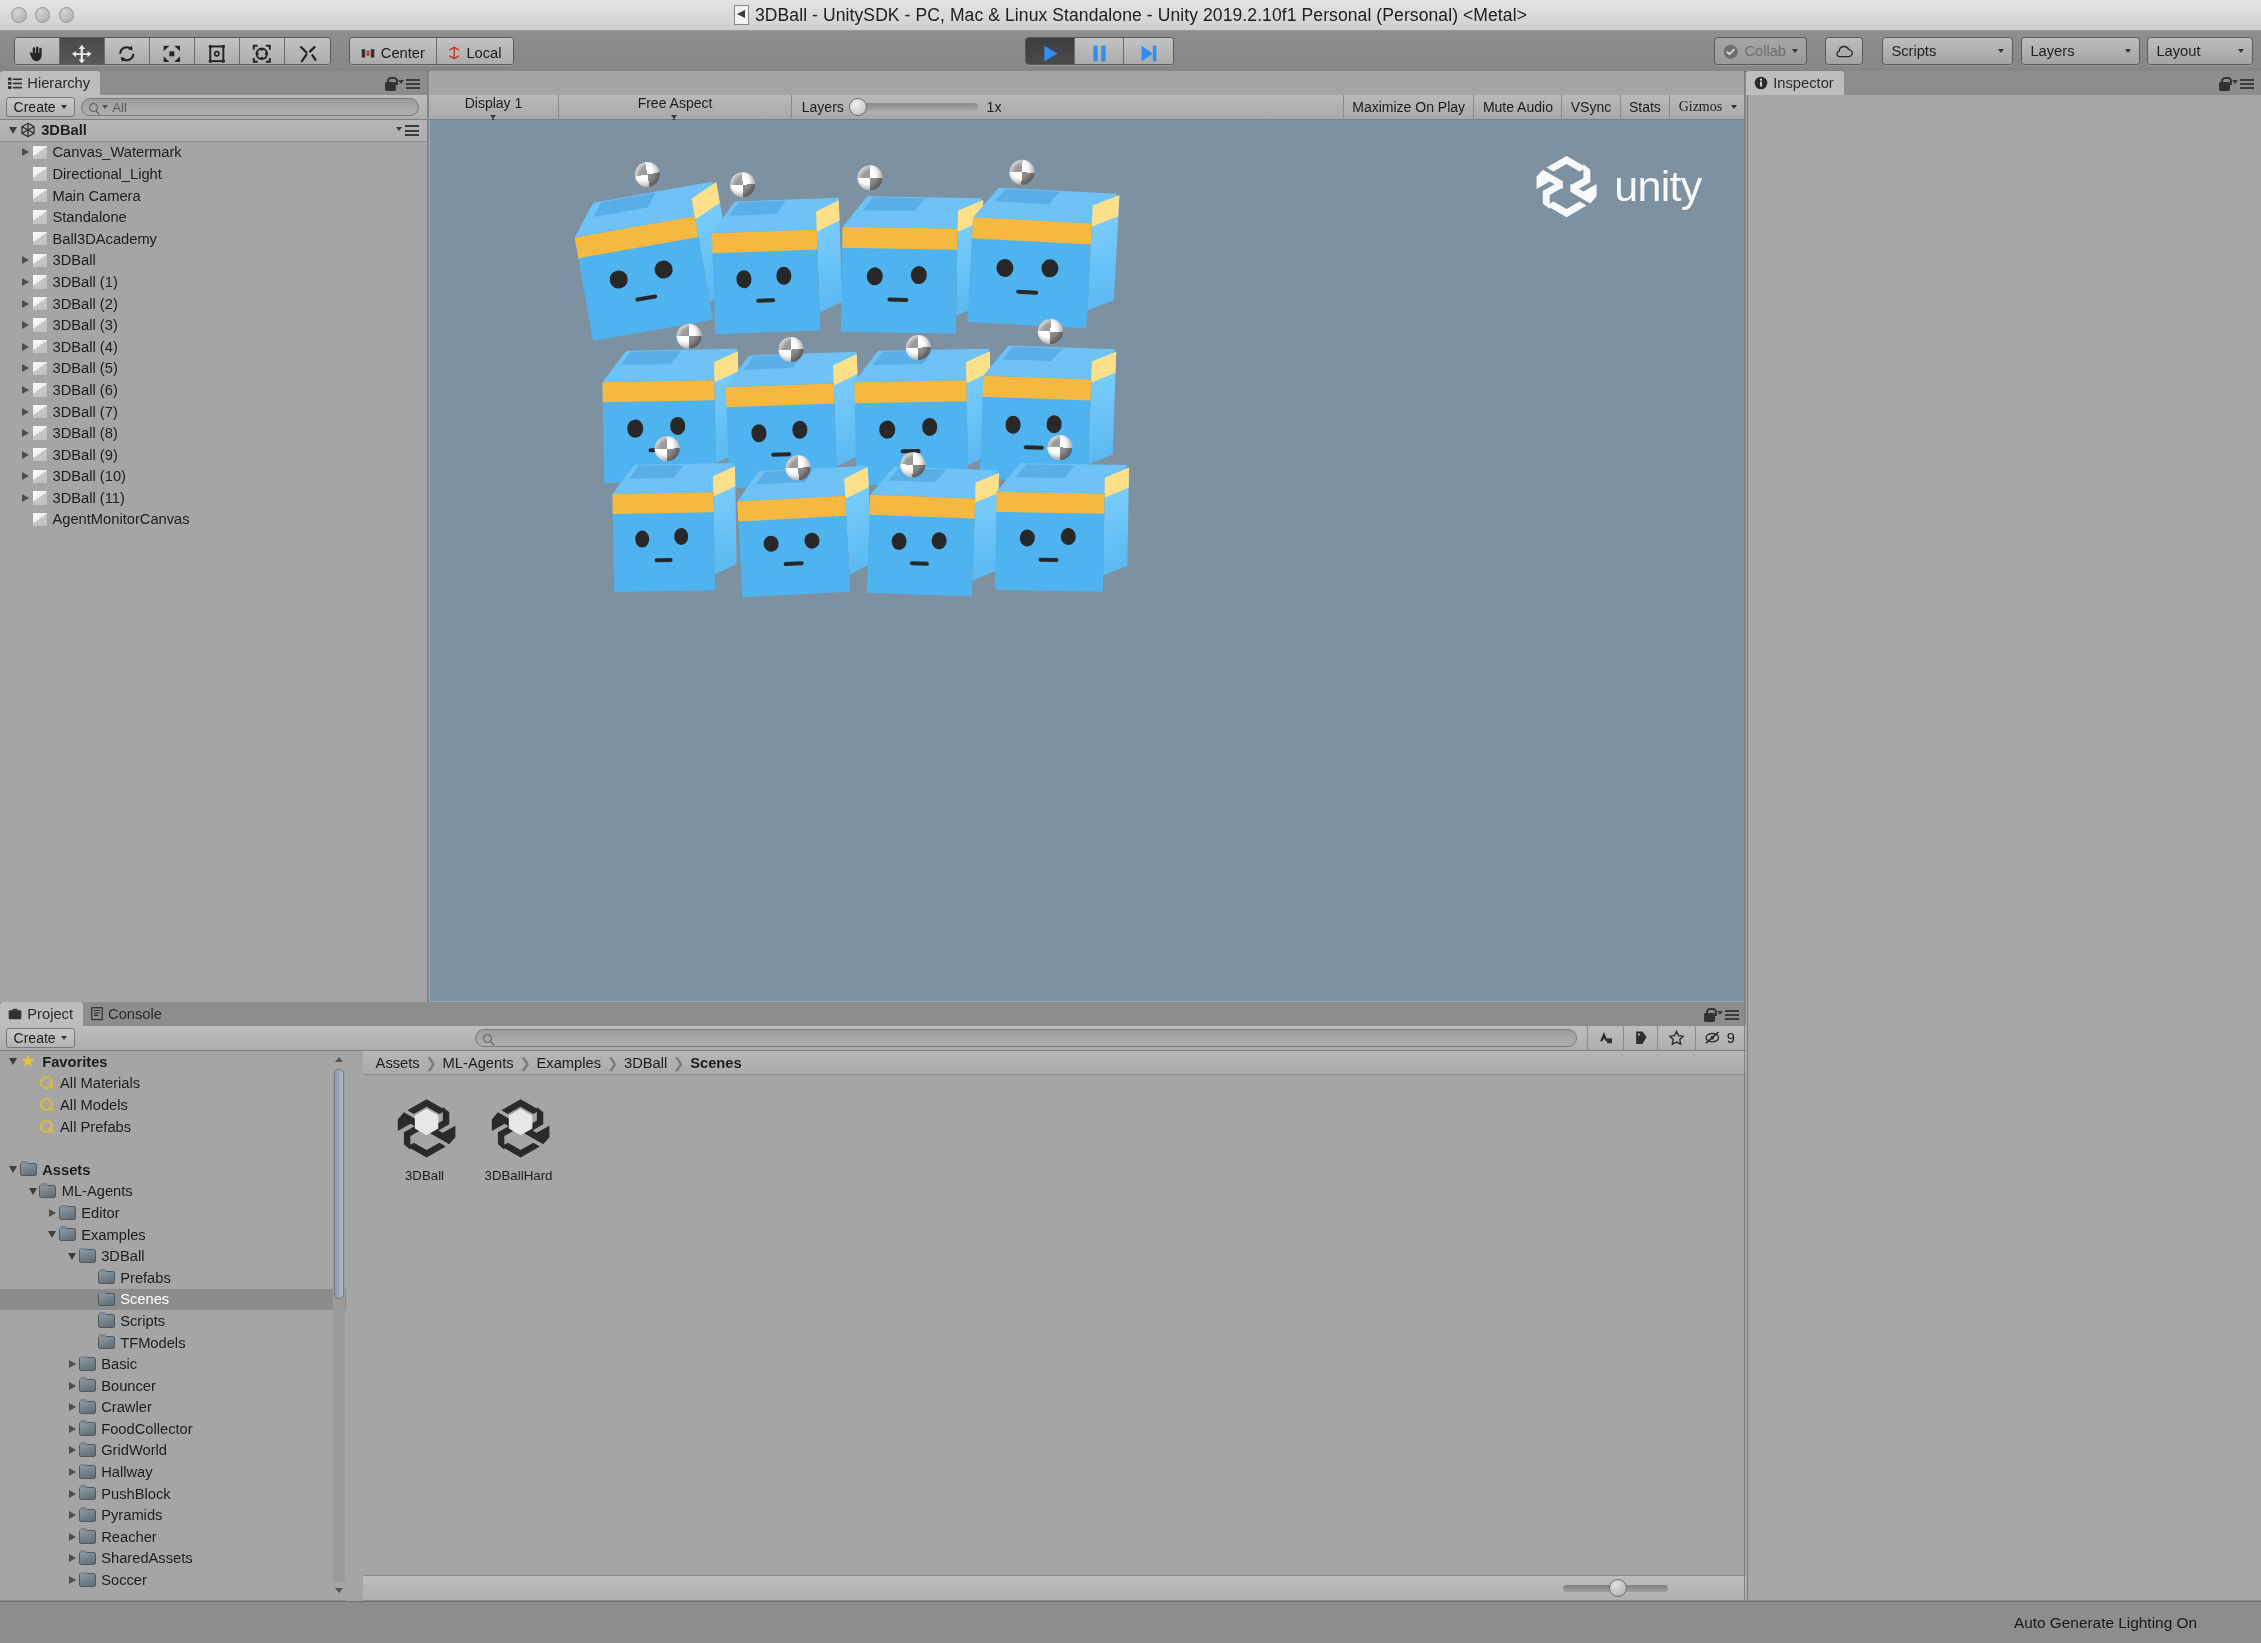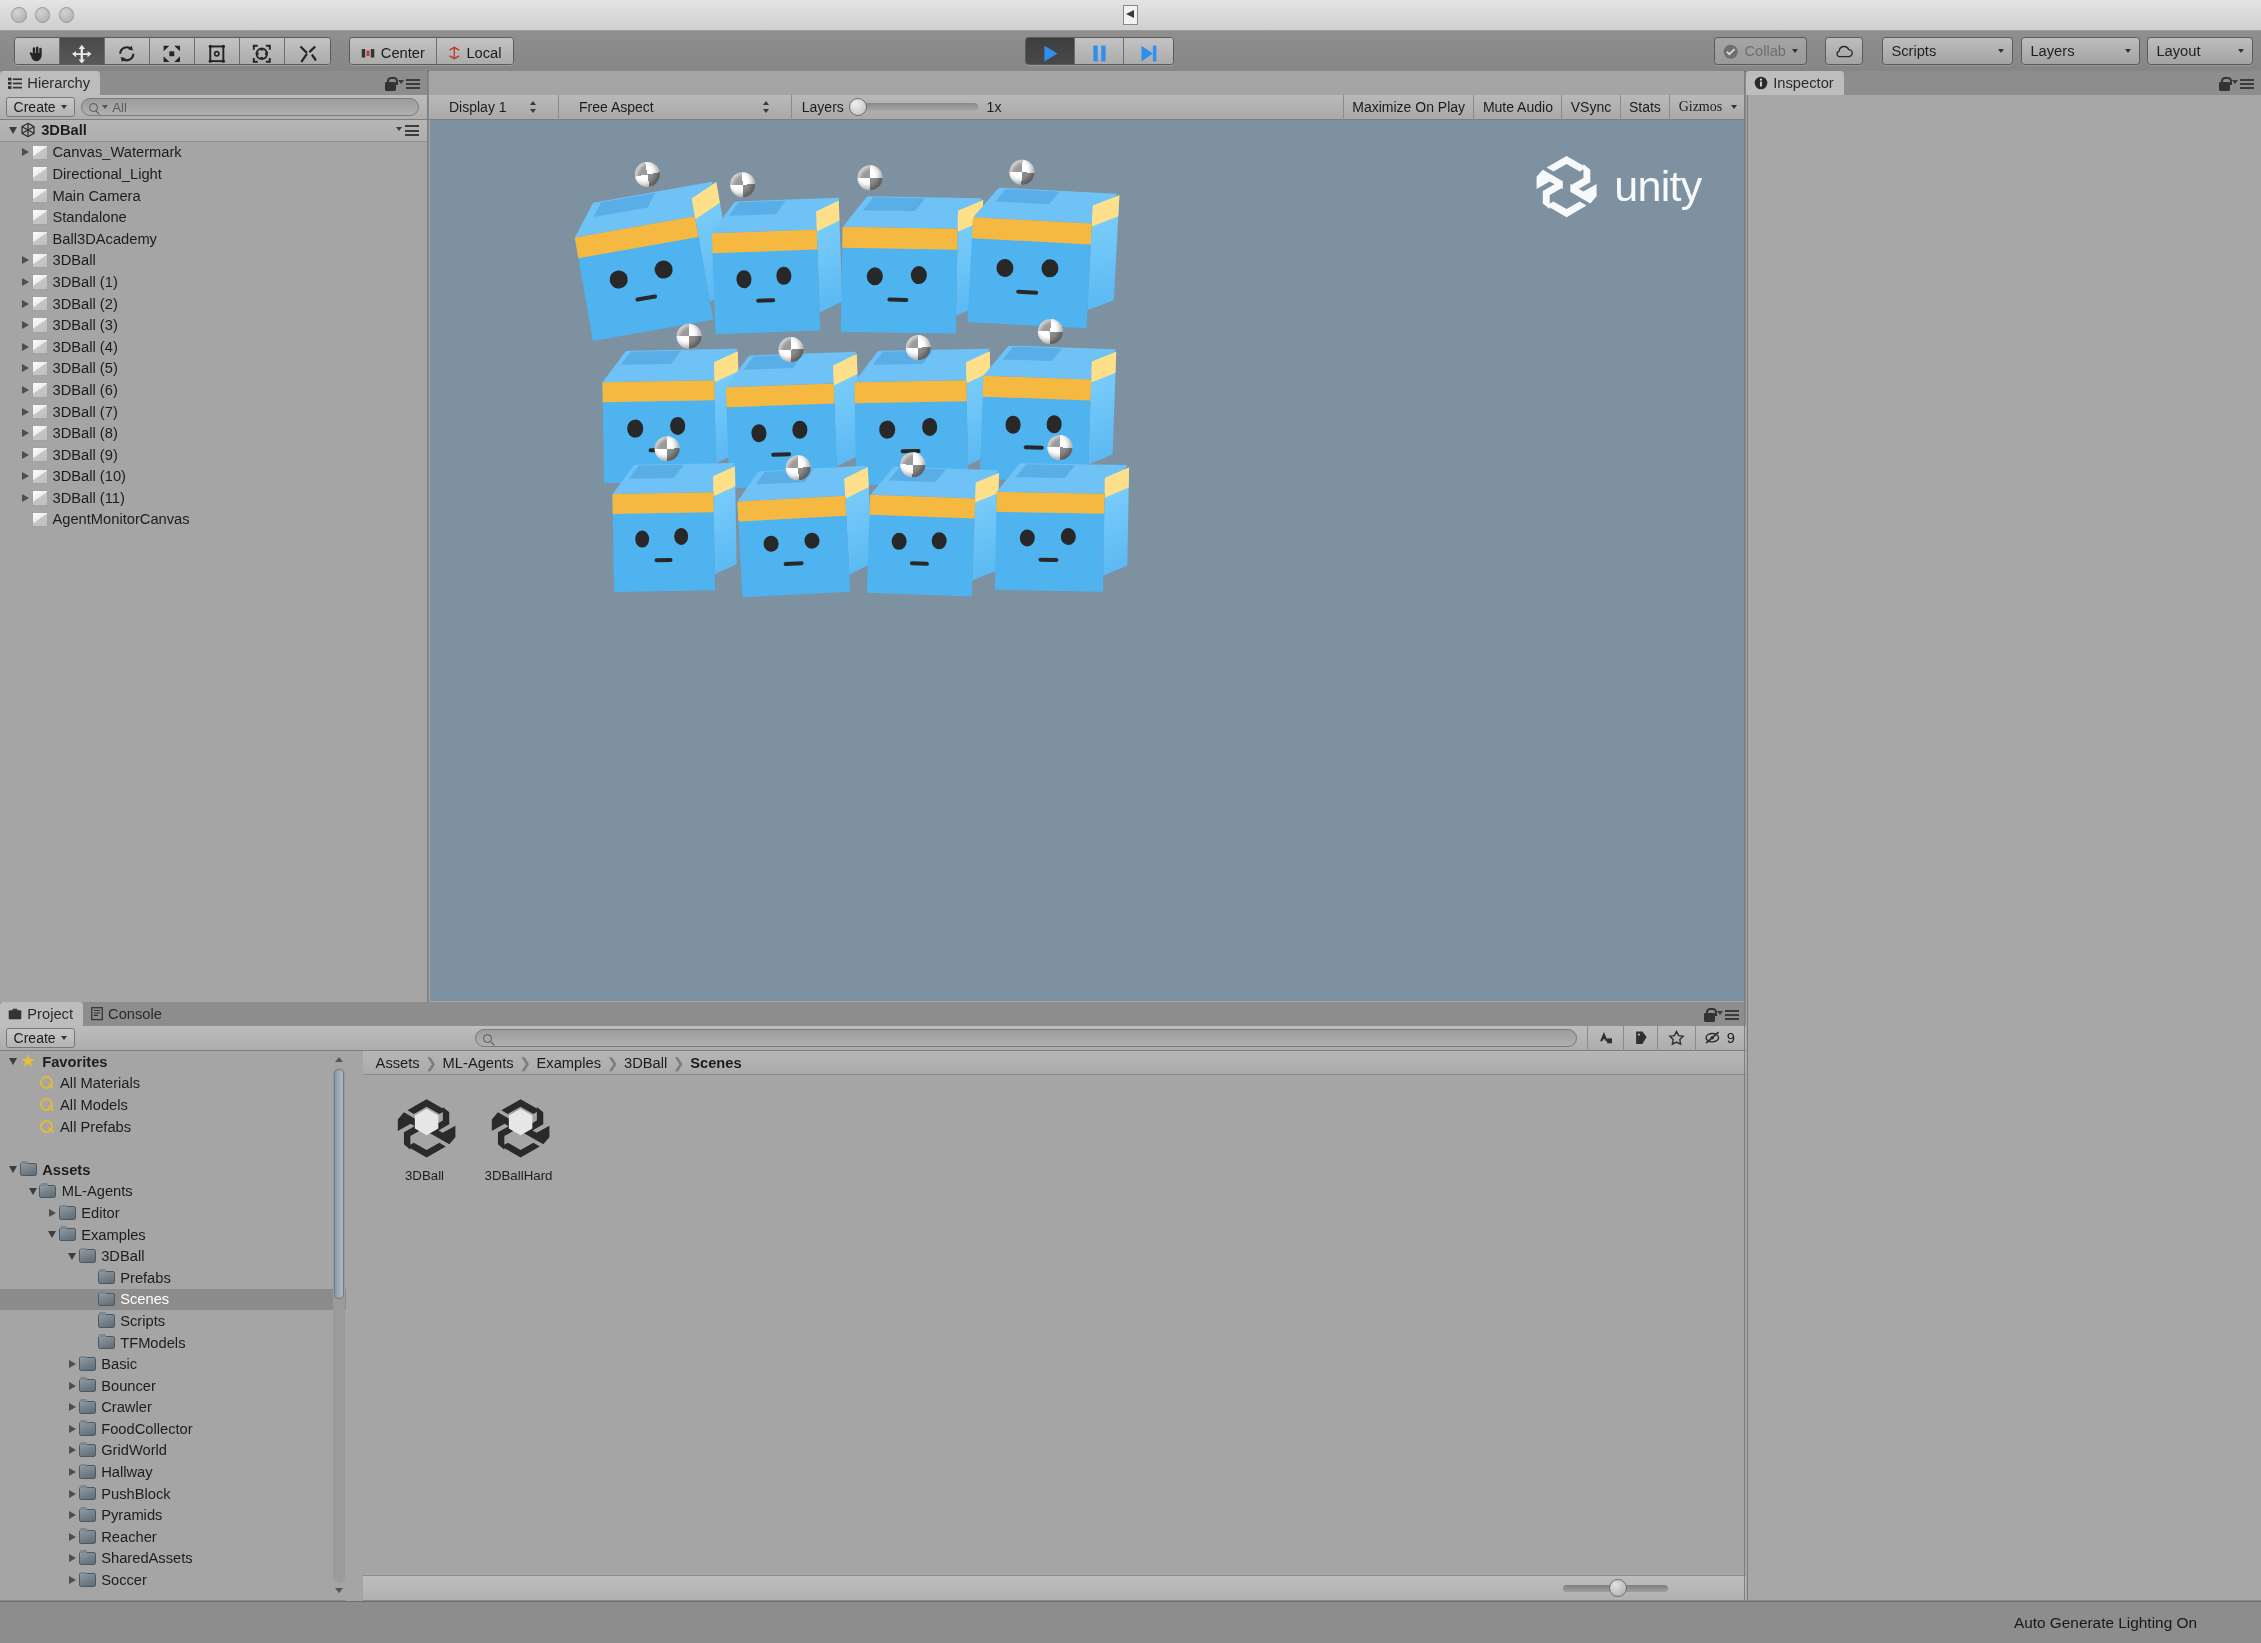--- a/index.html
+++ b/index.html
@@ -90,21 +90,21 @@
   .cube { width:15.4px;height:15.4px;flex:none;margin-right:4.9px;
      background:linear-gradient(145deg,#fdfdfd 0%,#ededed 45%,#c6c6c6 46%,#bfbfbf 100%);
      border:0.7px solid #a2a2a2; border-radius:1.4px; }
   .unitylogo { width:16px;height:16px;flex:none;margin-right:5.6px; position:relative; }
 
   
   #gamepanel { left:429px; top:71px; width:1316px; height:931px; background:#a5a5a5; }
   #gamebar { position:absolute; left:0; top:24px; height:25px; width:100%;
      background:linear-gradient(#b9b9b9,#a9a9a9); border-bottom:0.7px solid #7e7e7e; display:flex; align-items:center; }
   .gbdd { height:25px; display:flex;align-items:center;gap:7px; padding:0 20px; font-size:14px;
-     border-right:0.7px solid #8b8b8b; }
+     border-right:0.7px solid #8b8b8b;flex-direction:column; }
   .updown { width:7.7px; position:relative; height:14px; }
   .updown:before{content:"";position:absolute;top:0.7px;left:0;width:0;height:0;border-left:3.5px solid transparent;border-right:3.5px solid transparent;border-bottom:4.2px solid #3a3a3a;}
   .updown:after{content:"";position:absolute;bottom:0.7px;left:0;width:0;height:0;border-left:3.5px solid transparent;border-right:3.5px solid transparent;border-top:4.2px solid #3a3a3a;}
   .gbseg { height:25px; display:flex;align-items:center;padding:0 8.4px; font-size:14px; border-left:0.7px solid #8b8b8b;}
   #gameview { position:absolute; left:1.4px; top:49px; right:1.4px; bottom:1.4px; background:#7d91a0; overflow:hidden; }
 
   .agent { position:absolute; }
   .ball { position:absolute; width:25px;height:25px;border-radius:50%;
      background:conic-gradient(#ffffff 0deg 90deg,#8d8d8d 90deg 180deg,#ffffff 180deg 270deg,#9a9a9a 270deg 360deg);
      box-shadow:inset -2.8px -2.8px 4.9px rgba(0,0,0,.35), inset 2.1px 2.1px 3.5px rgba(255,255,255,.6); }
@@ -165,20 +165,21 @@
 <body>
 
 <div id="titlebar">
   <div class="traffic">
     <div class="tl"></div>
     <div class="tl"></div>
     <div class="tl"></div>
   </div>
   <div id="title-wrap">
     <div id="unity-doc-icon"></div>
+    <div id="title-text">3DBall - UnitySDK - PC, Mac &amp; Linux Standalone - Unity 2019.2.10f1 Personal (Personal) &lt;Metal&gt;</div>
   </div>
 </div>
 
 <div id="toolbar">
 
   <div class="tbgroup" id="tools">
     <div class="tbbtn">
       <svg width="19.6" height="19.6" viewBox="0 0 24 24">
           <path fill="#252525" d="M7 11V5.5a1.5 1.5 0 013 0V11h1V4.5a1.5 1.5 0 013 0V11h1V6a1.5 1.5 0 013 0v7.5c0 4-2.5 7.5-6.5 7.5S6 18 5 15l-1.5-3a1.4 1.4 0 012.4-1.4L7 12z"></path>
         </svg>

